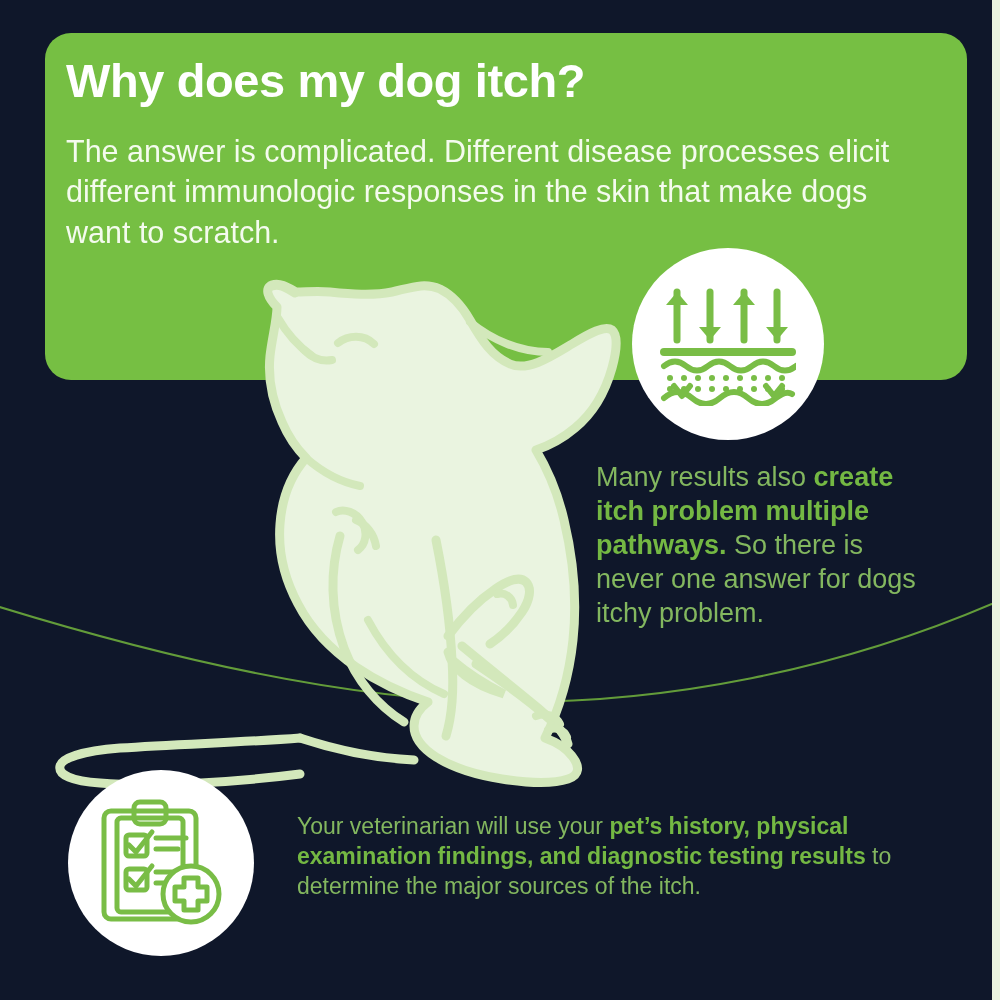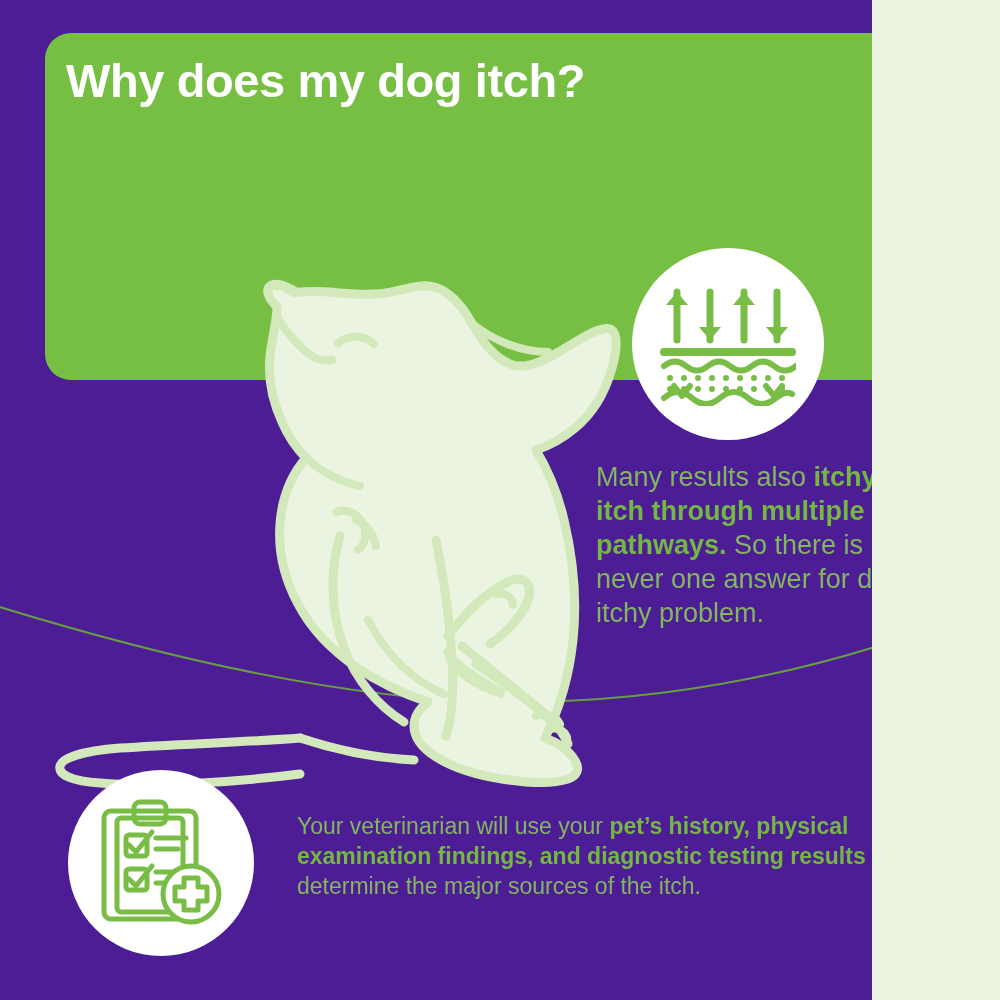--- a/index.html
+++ b/index.html
@@ -11,24 +11,25 @@
     width: 1000px;
     height: 1000px;
     overflow: hidden;
     background: #eaf4e0;
     font-family: "Liberation Sans", sans-serif;
     -webkit-font-smoothing: antialiased;
   }
 
   #infographic {
     position: relative;
-    width: 872px;
+    width: 956px;
     height: 1000px;
-    background: #4c1d95;
+    background: #0f172a;
     overflow: hidden;
+    padding-left: 36px;
   }
 
   
   .header-card {
     position: absolute;
     left: 45px;
     top: 33px;
     width: 922px;
     height: 347px;
     background: #76bf43;
@@ -227,20 +228,21 @@
              C 250 742, 180 744, 120 748
              C 82 751, 62 758, 60 766
              C 58 775, 72 781, 100 783
              C 150 787, 230 783, 300 774" fill="none" stroke="#d3e8bb" stroke-width="9" stroke-linecap="round" stroke-linejoin="round"></path>
 
     <path d="M 300 738 C 330 748, 372 758, 414 760" fill="none" stroke="#d3e8bb" stroke-width="9" stroke-linecap="round"></path>
   </svg>
 
   <div class="header-title">Why does my dog itch?</div>
 
+  <div class="header-body">The answer is complicated. Different disease processes elicit different immunologic responses in the skin that make dogs want to scratch.</div>
 
   <div class="icon-badge badge-skin">
     <svg width="136" height="124" viewBox="0 0 136 124" aria-hidden="true">
       <g stroke="#79bd46" fill="none" stroke-width="7" stroke-linecap="round" stroke-linejoin="round">
 
         <line x1="17" y1="58" x2="17" y2="10"></line>
         <polyline points="6,23 17,10 28,23" fill="#79bd46" stroke="none"></polyline>
 
         <line x1="50" y1="10" x2="50" y2="58"></line>
         <polyline points="39,45 50,58 61,45" fill="#79bd46" stroke="none"></polyline>
@@ -280,21 +282,21 @@
 
       <g stroke="#79bd46" fill="none" stroke-width="6" stroke-linecap="round" stroke-linejoin="round">
         <path d="M 4 116 q 14 -12 28 0 q 14 12 28 0 q 14 -12 28 0 q 14 12 28 0 q 10 -8 16 -4"></path>
         <path d="M 14 104 l 8 10 l 8 -10"></path>
         <path d="M 106 104 l 8 10 l 8 -10"></path>
       </g>
     </svg>
   </div>
 
   <div class="copy-skin copy-block">
-    <span>Many results also </span><b>itchy itch through multiple pathways.</b><span> So there is never one answer for dogs itchy problem.</span>
+    <span>Many results also </span><b>create itch problem multiple pathways.</b><span> So there is never one answer for dogs itchy problem.</span>
   </div>
 
   <div class="icon-badge badge-clipboard">
     <svg width="126" height="128" viewBox="0 0 126 128" aria-hidden="true">
       <g stroke="#79bd46" fill="none" stroke-width="5" stroke-linecap="round" stroke-linejoin="round">
 
         <rect x="6" y="12" width="92" height="108" rx="7"></rect>
 
         <rect x="19" y="19" width="66" height="94" rx="4"></rect>
 

